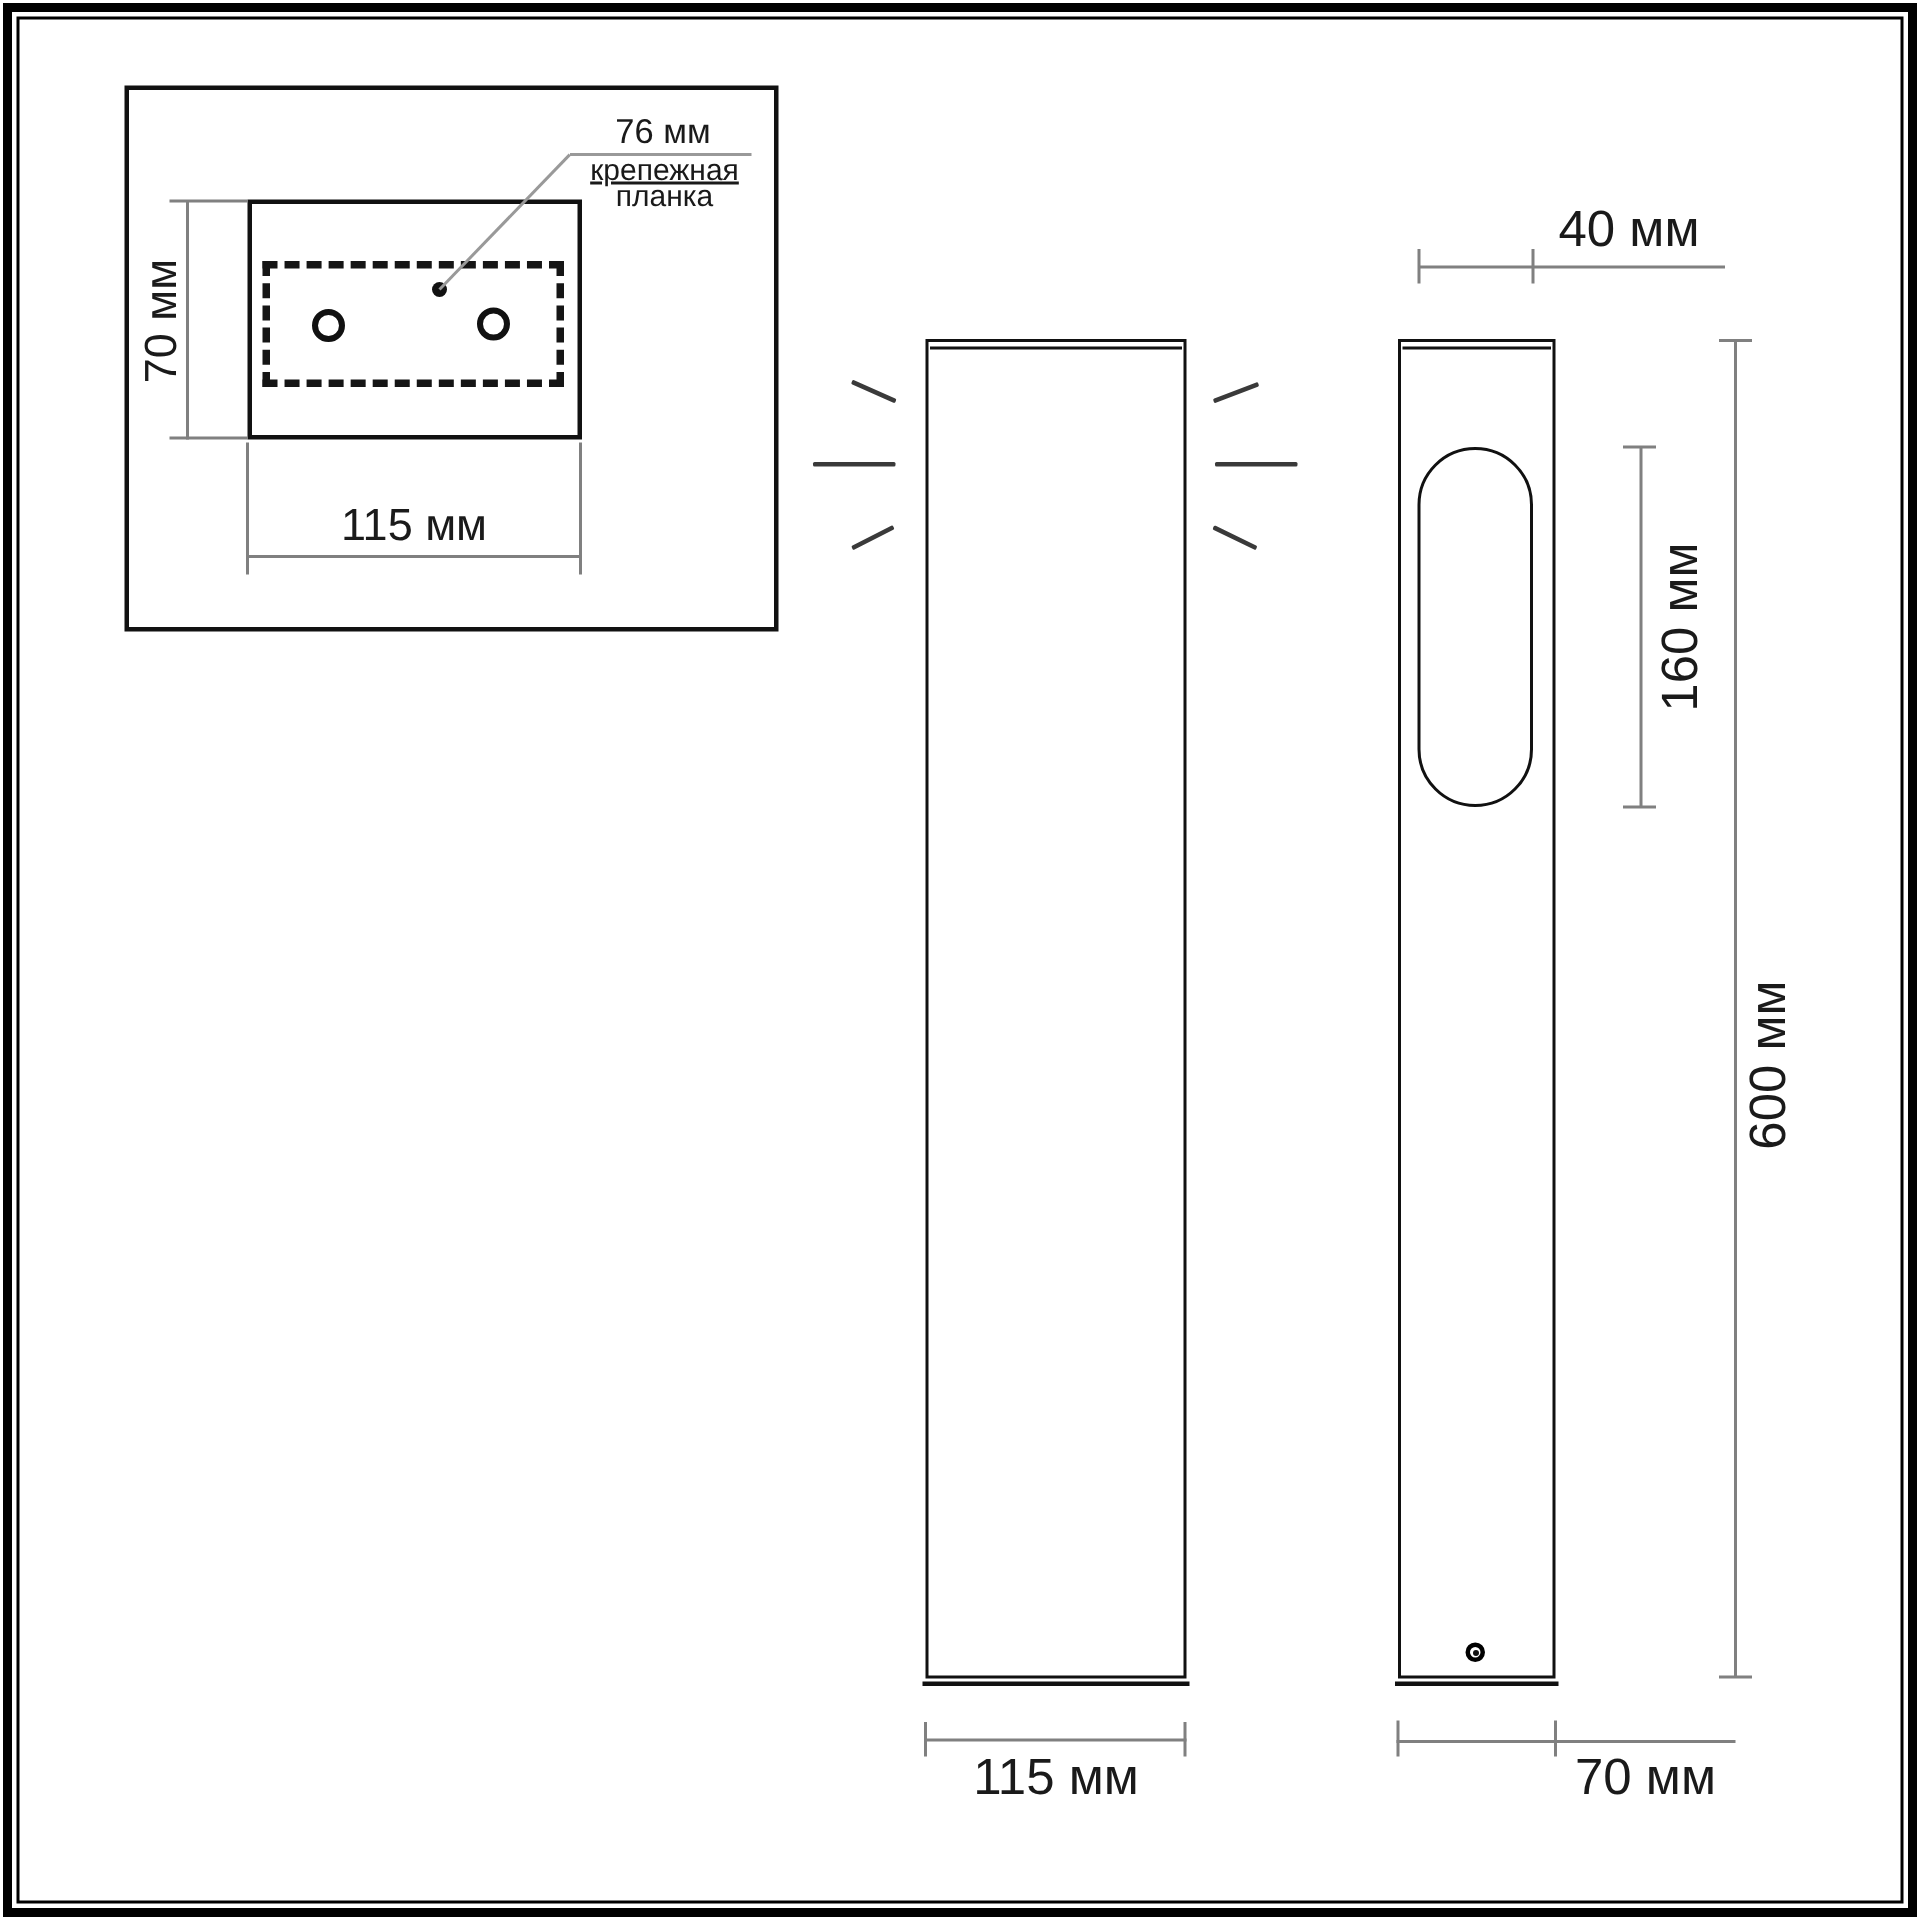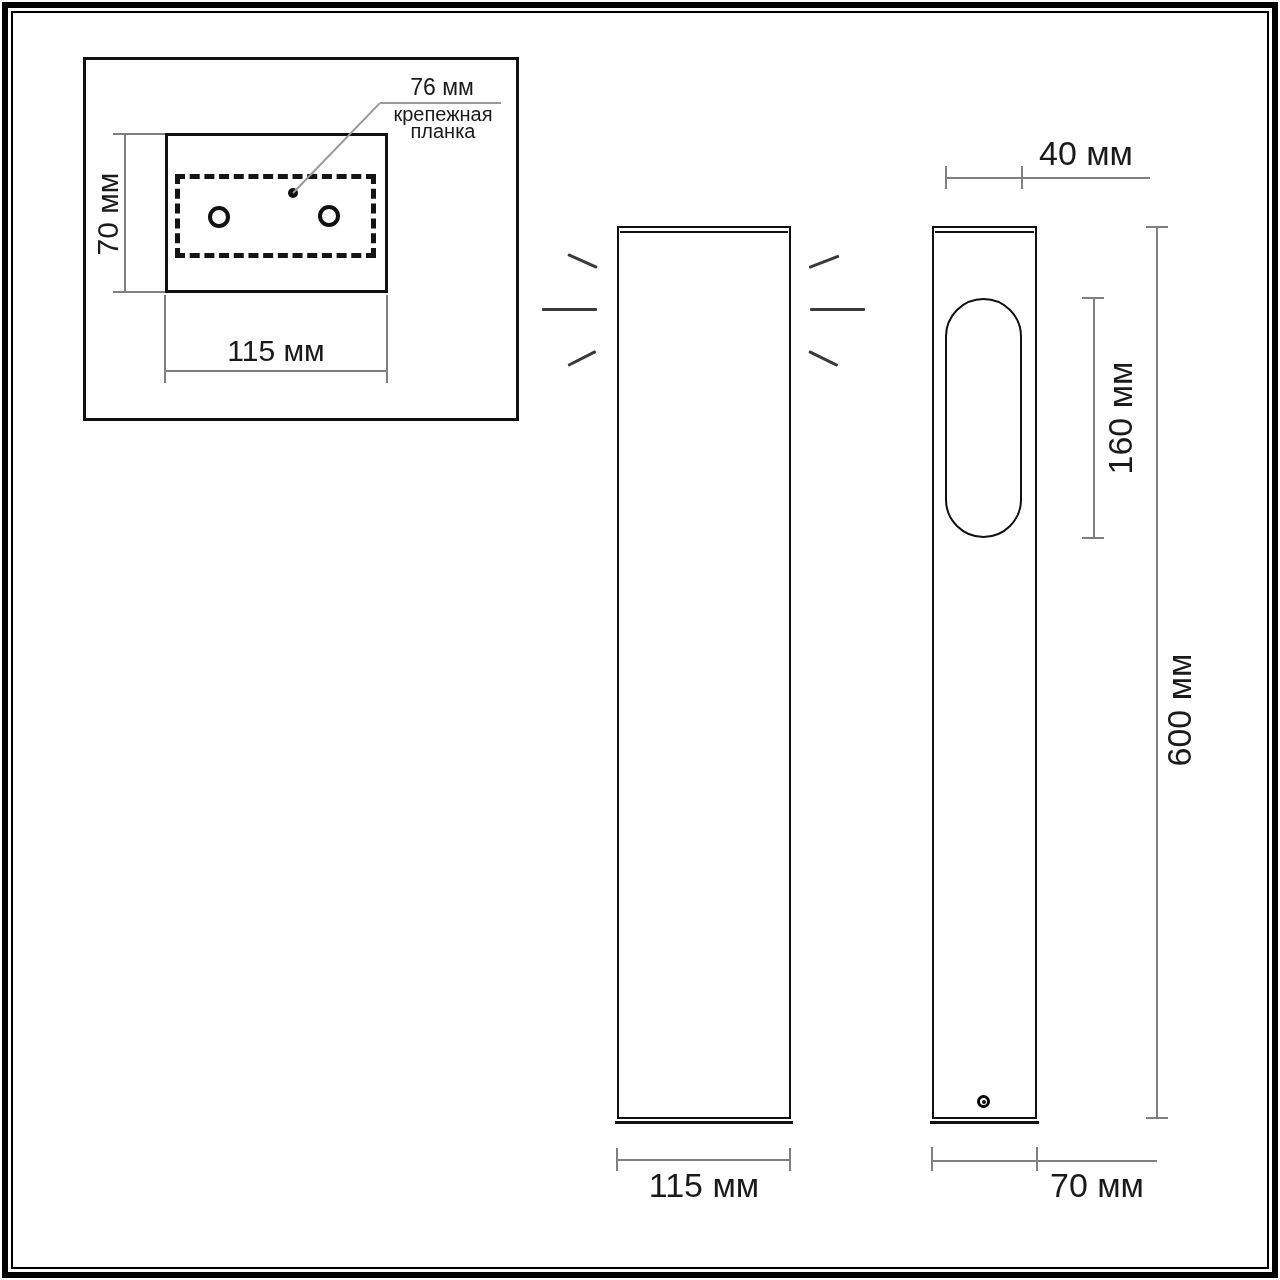--- a/index.html
+++ b/index.html
@@ -37,21 +37,21 @@
 
   <div class="abs" style="left:175px;top:174px;width:201px;height:84px;border:5px dashed #151515;"></div>
 
   <div class="abs circle" style="left:208px;top:206px;width:22px;height:22px;border:4px solid #111;"></div>
   <div class="abs circle" style="left:318px;top:205px;width:22px;height:22px;border:4px solid #111;"></div>
 
   <div class="abs circle obj" style="left:288px;top:188px;width:10px;height:10px;"></div>
   <div class="abs lead" style="left:293px;top:192px;width:125px;height:2px;transform:rotate(-46deg);transform-origin:0 50%;"></div>
   <div class="abs lead" style="left:380px;top:102px;width:121px;height:2px;"></div>
   <div class="abs txt" style="left:380px;top:74px;width:124px;font-size:23px;">76 мм</div>
-  <div class="abs txt" style="left:373px;top:106px;width:140px;font-size:20px;line-height:17px;">крепежная</div>
+  <div class="abs txt" style="left:373px;top:106px;width:140px;font-size:20px;line-height:17px;text-decoration:underline;">крепежная</div>
   <div class="abs txt" style="left:373px;top:123px;width:140px;font-size:20px;line-height:17px;">планка</div>
 
   <div class="abs dim" style="left:113px;top:133px;width:52px;height:2px;"></div>
   <div class="abs dim" style="left:113px;top:291px;width:52px;height:2px;"></div>
   <div class="abs dim" style="left:124px;top:134px;width:2px;height:159px;"></div>
   <div class="abs txt rot" style="left:36px;top:199px;width:140px;height:30px;font-size:30px;">70 мм</div>
 
   <div class="abs dim" style="left:164px;top:295px;width:2px;height:88px;"></div>
   <div class="abs dim" style="left:386px;top:295px;width:2px;height:88px;"></div>
   <div class="abs dim" style="left:165px;top:370px;width:222px;height:2px;"></div>

